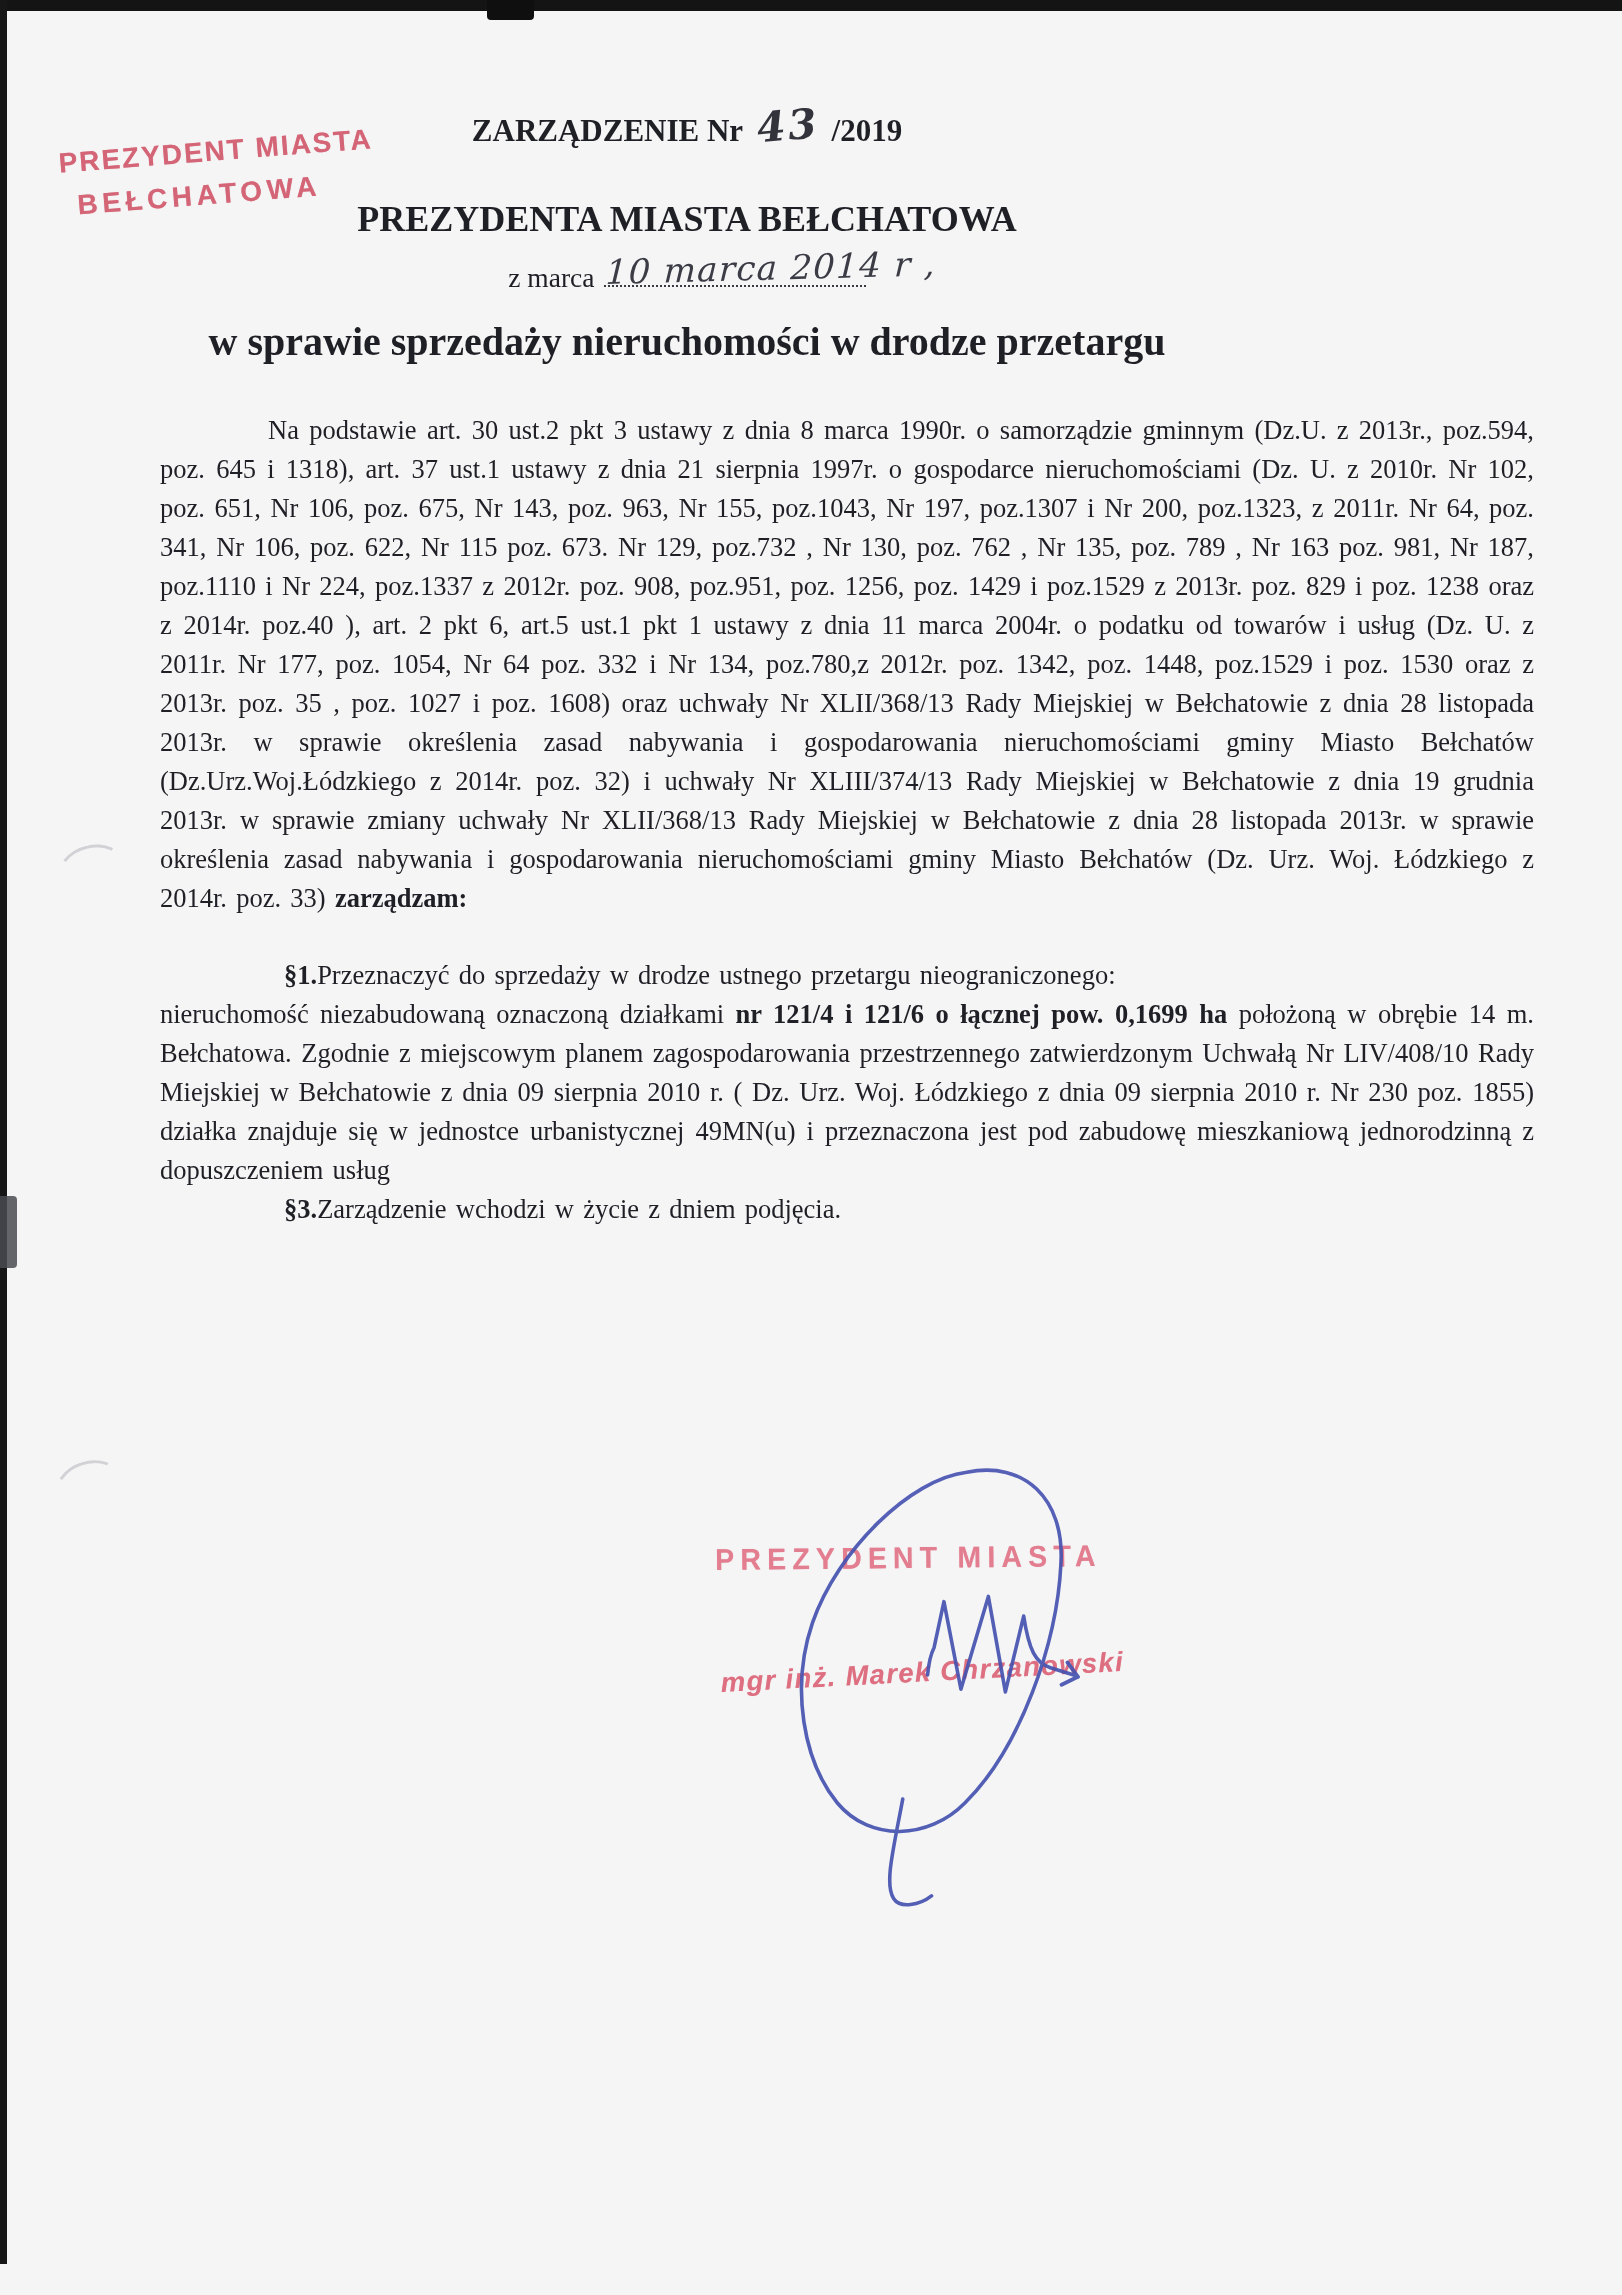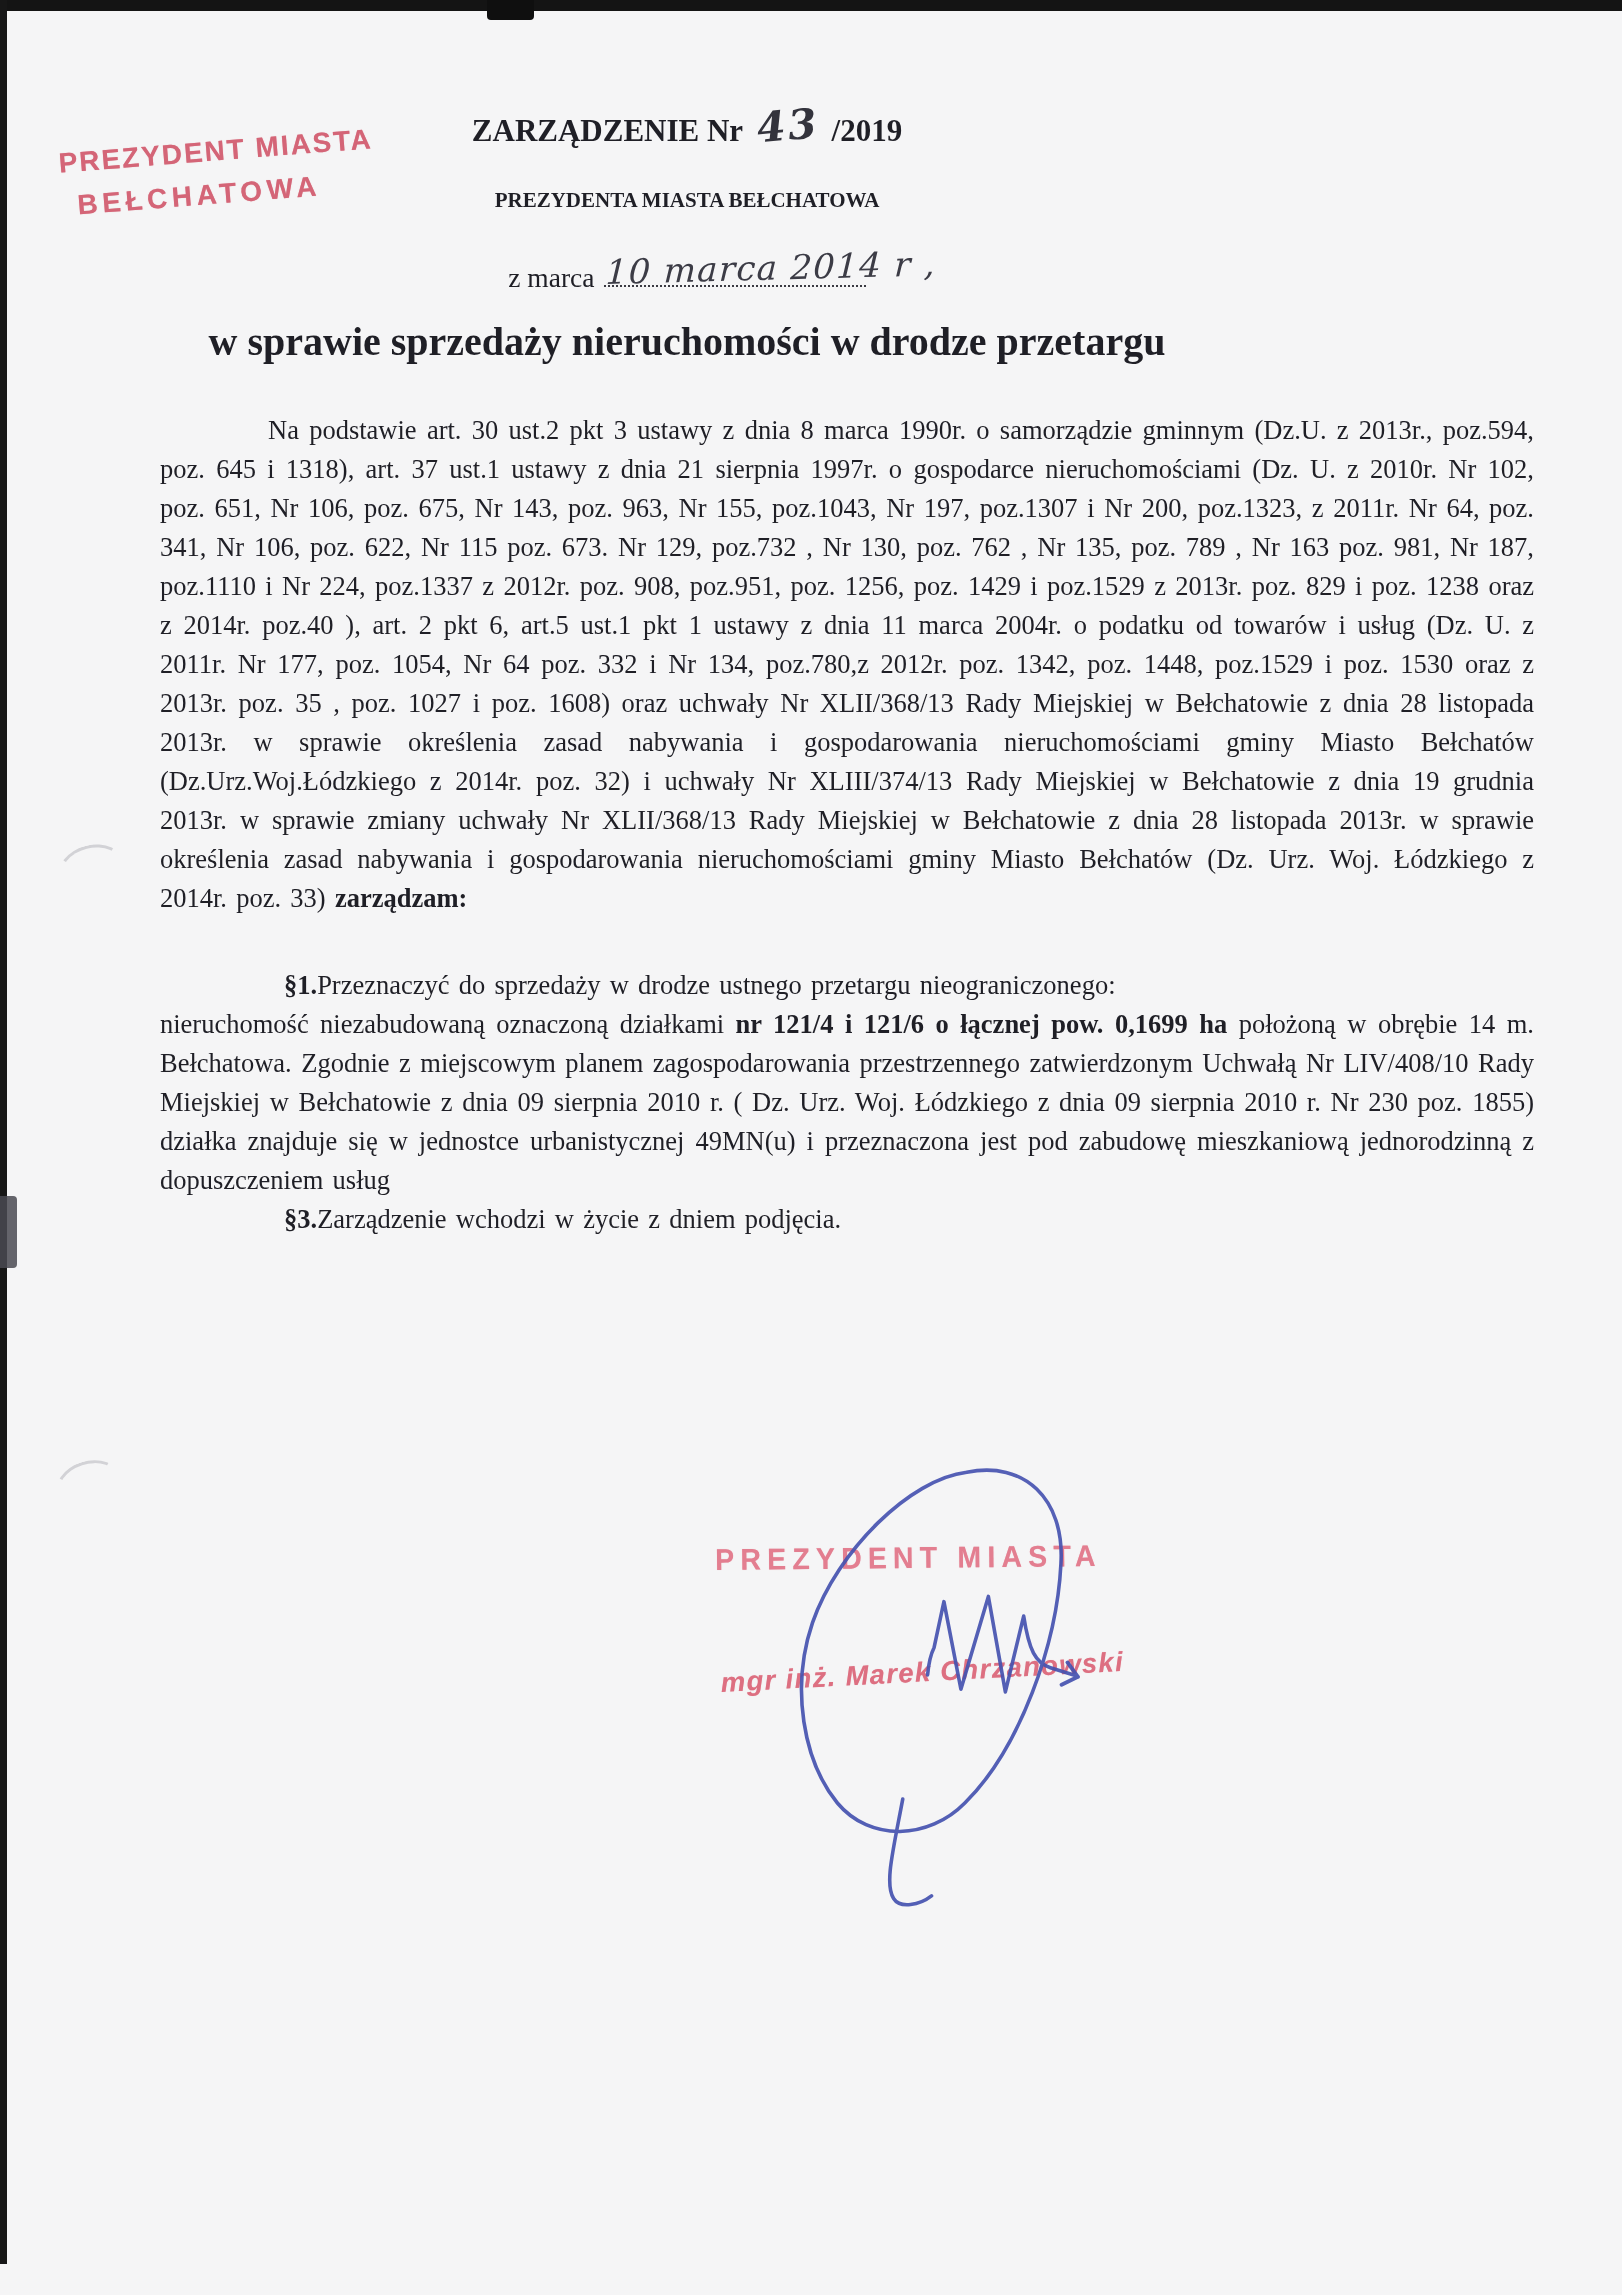--- a/index.html
+++ b/index.html
@@ -26,33 +26,33 @@
     transform:rotate(-4.5deg);
     color:#d05266;font-family:"Liberation Sans", sans-serif;font-weight:bold;
     text-align:center;opacity:.88;text-shadow:0 0 0.7px rgba(208,82,102,.6);
   }
   .stamp-header .l1{font-size:28px;letter-spacing:2px;white-space:nowrap;}
   .stamp-header .l2{font-size:28px;letter-spacing:4.6px;margin-top:10.5px;white-space:nowrap;}
 
   
   .header{position:absolute;left:160px;top:0;width:1054px;text-align:center;}
   .title-line{position:absolute;top:113px;width:100%;font-size:31px;font-weight:bold;white-space:nowrap;}
-  .issuer-line{position:absolute;top:188px;width:100%;font-size:21px;font-weight:bold;white-space:nowrap;}
+  .issuer-line{position:absolute;top:198px;width:100%;font-size:36px;font-weight:bold;white-space:nowrap;}
   .date-line{position:absolute;top:257px;width:100%;font-size:27.5px;white-space:nowrap;}
   .subject-line{position:absolute;top:318px;width:100%;font-size:40px;font-weight:bold;white-space:nowrap;}
 
   .hw{font-family:"DejaVu Serif", cursive;font-style:italic;color:#33333c;}
   .hw-number{display:inline-block;font-size:41px;line-height:26px;transform:rotate(-5deg) translateY(-1.3px);margin:0 11.8px 0 14.4px;letter-spacing:2.6px;}
   .dotted{display:inline-block;width:262px;border-bottom:2.6px dotted #3a3a42;position:relative;margin-left:9.2px;height:27.5px;vertical-align:baseline;}
   .hw-date{position:absolute;left:1.3px;bottom:-7.9px;font-size:34px;white-space:nowrap;color:#3c3c46;letter-spacing:1.3px;transform:rotate(-1.5deg) skewX(-4deg);transform-origin:left bottom;}
 
   
   .doc-body{position:absolute;left:160px;top:411px;width:1374px;font-size:26.5px;line-height:39px;text-align:justify;word-spacing:2.6px;}
   .doc-body p{margin:0;}
-  p.preamble{text-indent:108px;margin-bottom:48px;}
+  p.preamble{text-indent:108px;margin-bottom:38px;}
   p.section{text-indent:124px;}
   .doc-body b{font-weight:bold;}
 
   
   .sig-stamp-title{
     position:absolute;left:715px;top:1543px;
     font-family:"Liberation Sans", sans-serif;font-weight:bold;font-size:30px;letter-spacing:6.5px;
     color:#e16e82;opacity:.88;white-space:nowrap;transform:rotate(-0.6deg) scaleX(.95);transform-origin:left top;
     text-shadow:0 0 0.7px rgba(225,110,130,.5);
   }

